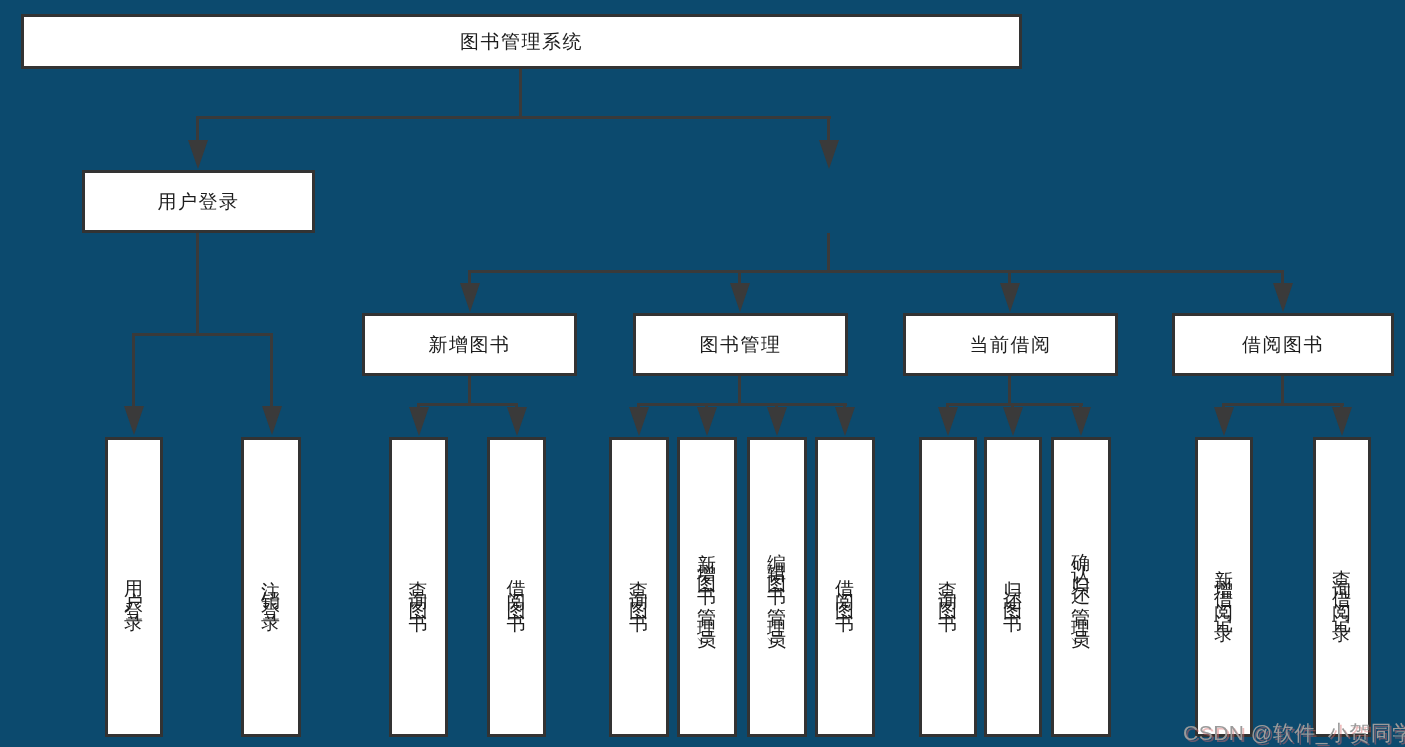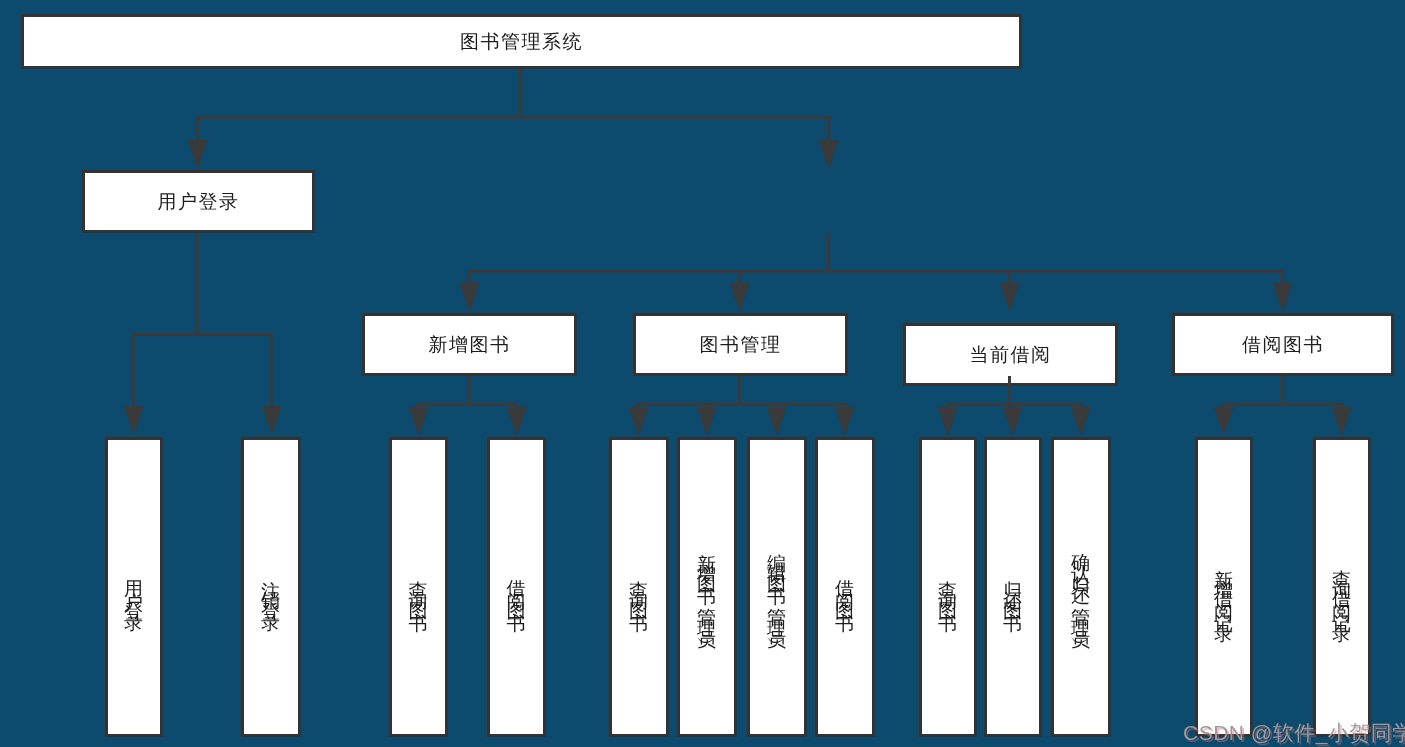--- a/index.html
+++ b/index.html
@@ -37,21 +37,21 @@
 <body>
 
 <div class="canvas">
 
   <div class="box" style="left:21px;top:14px;width:1001px;height:55px;">图书管理系统</div>
 
   <div class="box" style="left:82px;top:170px;width:233px;height:63px;">用户登录</div>
 
   <div class="box" style="left:362px;top:313px;width:215px;height:63px;">新增图书</div>
   <div class="box" style="left:633px;top:313px;width:215px;height:63px;">图书管理</div>
-  <div class="box" style="left:903px;top:323px;width:215px;height:63px;">当前借阅</div>
+  <div class="box" style="left:903px;top:313px;width:215px;height:63px;">当前借阅</div>
   <div class="box" style="left:1172px;top:313px;width:222px;height:63px;">借阅图书</div>
 
   <div class="box leaf" style="left:105px;top:437px;width:58px;height:300px;">
     <span class="vtext">用户登录</span>
     </div>
   <div class="box leaf" style="left:241px;top:437px;width:60px;height:300px;">
     <span class="vtext">注销登录</span>
     </div>
 
   <div class="box leaf" style="left:389px;top:437px;width:59px;height:300px;">

